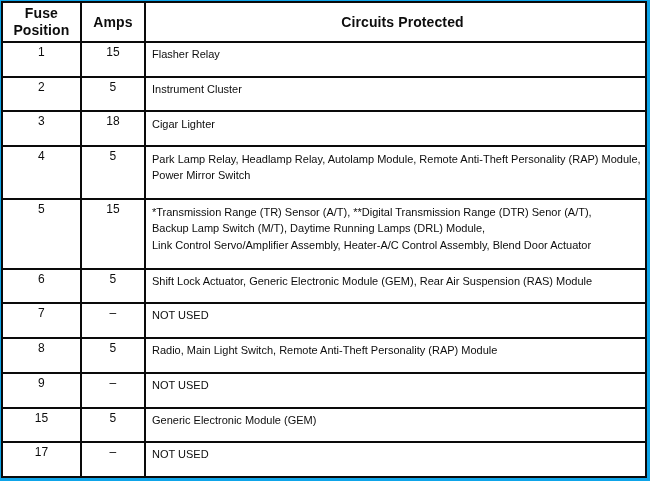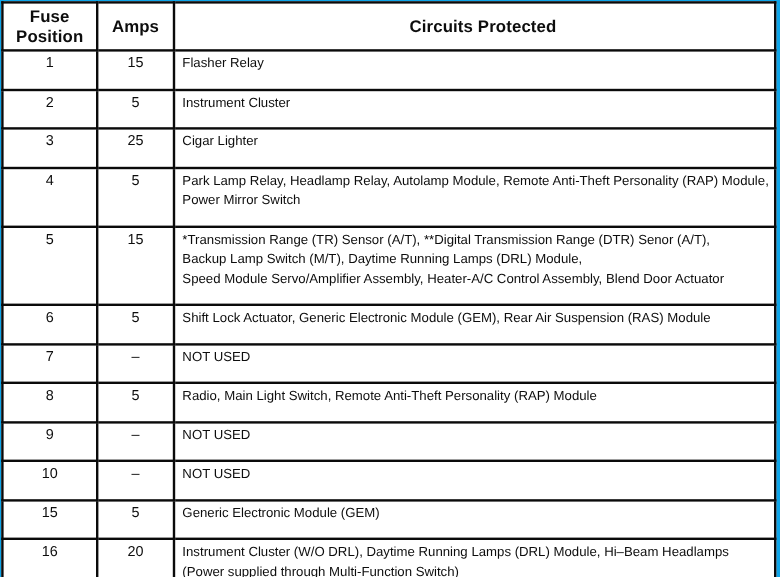--- a/index.html
+++ b/index.html
@@ -87,40 +87,40 @@
         </tr>
         <tr>
           <td class="cell-position">2</td>
           <td class="cell-amps">5</td>
           <td class="cell-circuits">
             <div class="circuit-line">Instrument Cluster</div>
           </td>
         </tr>
         <tr>
           <td class="cell-position">3</td>
-          <td class="cell-amps">25</td>
+          <td class="cell-amps">18</td>
           <td class="cell-circuits">
             <div class="circuit-line">Cigar Lighter</div>
           </td>
         </tr>
         <tr>
           <td class="cell-position">4</td>
           <td class="cell-amps">5</td>
           <td class="cell-circuits">
             <div class="circuit-line">Park Lamp Relay, Headlamp Relay, Autolamp Module, Remote Anti-Theft Personality (RAP) Module,</div>
             <div class="circuit-line">Power Mirror Switch</div>
           </td>
         </tr>
         <tr>
           <td class="cell-position">5</td>
           <td class="cell-amps">15</td>
           <td class="cell-circuits">
             <div class="circuit-line">*Transmission Range (TR) Sensor (A/T), **Digital Transmission Range (DTR) Senor (A/T),</div>
             <div class="circuit-line">Backup Lamp Switch (M/T), Daytime Running Lamps (DRL) Module,</div>
-            <div class="circuit-line">Speed Module Servo/Amplifier Assembly, Heater-A/C Control Assembly, Blend Door Actuator</div>
+            <div class="circuit-line">Link Control Servo/Amplifier Assembly, Heater-A/C Control Assembly, Blend Door Actuator</div>
           </td>
         </tr>
         <tr>
           <td class="cell-position">6</td>
           <td class="cell-amps">5</td>
           <td class="cell-circuits">
             <div class="circuit-line">Shift Lock Actuator, Generic Electronic Module (GEM), Rear Air Suspension (RAS) Module</div>
           </td>
         </tr>
         <tr>
@@ -138,39 +138,24 @@
           </td>
         </tr>
         <tr>
           <td class="cell-position">9</td>
           <td class="cell-amps">–</td>
           <td class="cell-circuits">
             <div class="circuit-line">NOT USED</div>
           </td>
         </tr>
         <tr>
-          <td class="cell-position">10</td>
-          <td class="cell-amps">–</td>
-          <td class="cell-circuits">
-            <div class="circuit-line">NOT USED</div>
-          </td>
-        </tr>
-        <tr>
           <td class="cell-position">15</td>
           <td class="cell-amps">5</td>
           <td class="cell-circuits">
             <div class="circuit-line">Generic Electronic Module (GEM)</div>
-          </td>
-        </tr>
-        <tr>
-          <td class="cell-position">16</td>
-          <td class="cell-amps">20</td>
-          <td class="cell-circuits">
-            <div class="circuit-line">Instrument Cluster (W/O DRL), Daytime Running Lamps (DRL) Module, Hi–Beam Headlamps</div>
-            <div class="circuit-line">(Power supplied through Multi-Function Switch)</div>
           </td>
         </tr>
         <tr>
           <td class="cell-position">17</td>
           <td class="cell-amps">–</td>
           <td class="cell-circuits">
             <div class="circuit-line">NOT USED</div>
           </td>
         </tr>
       </tbody>

